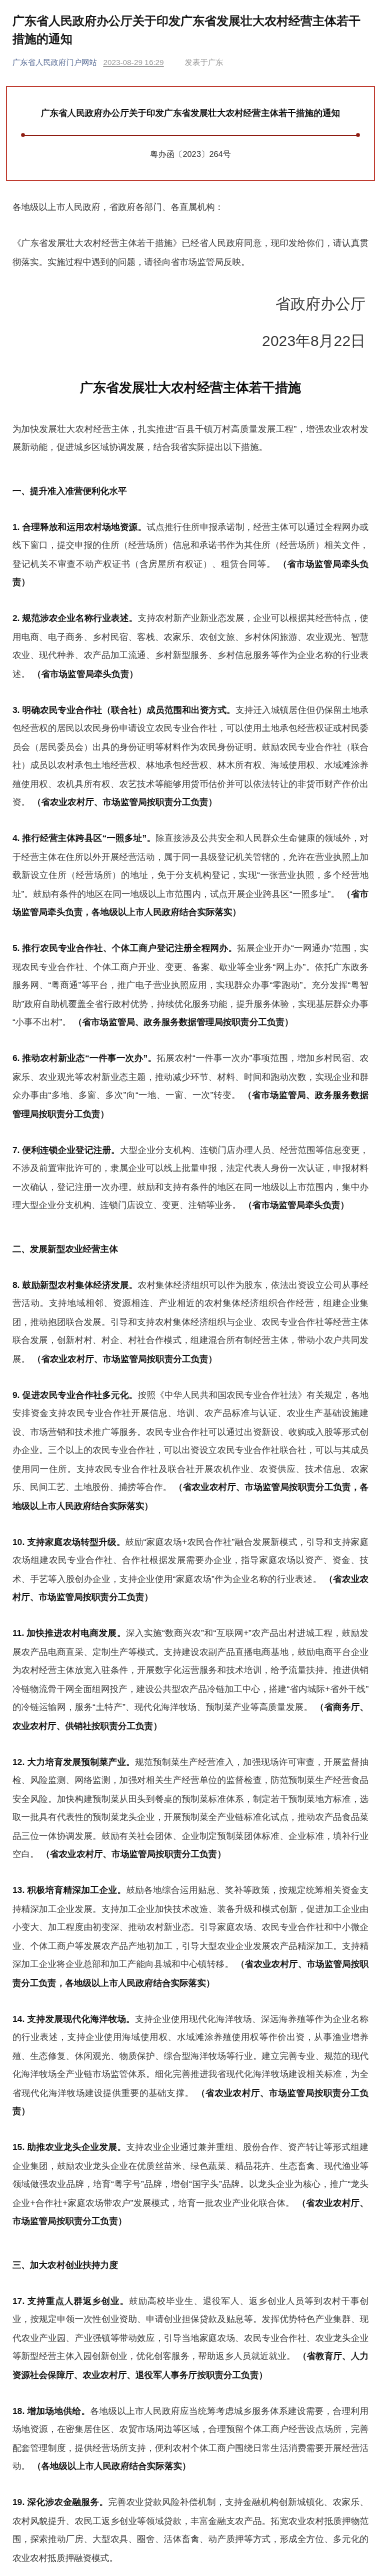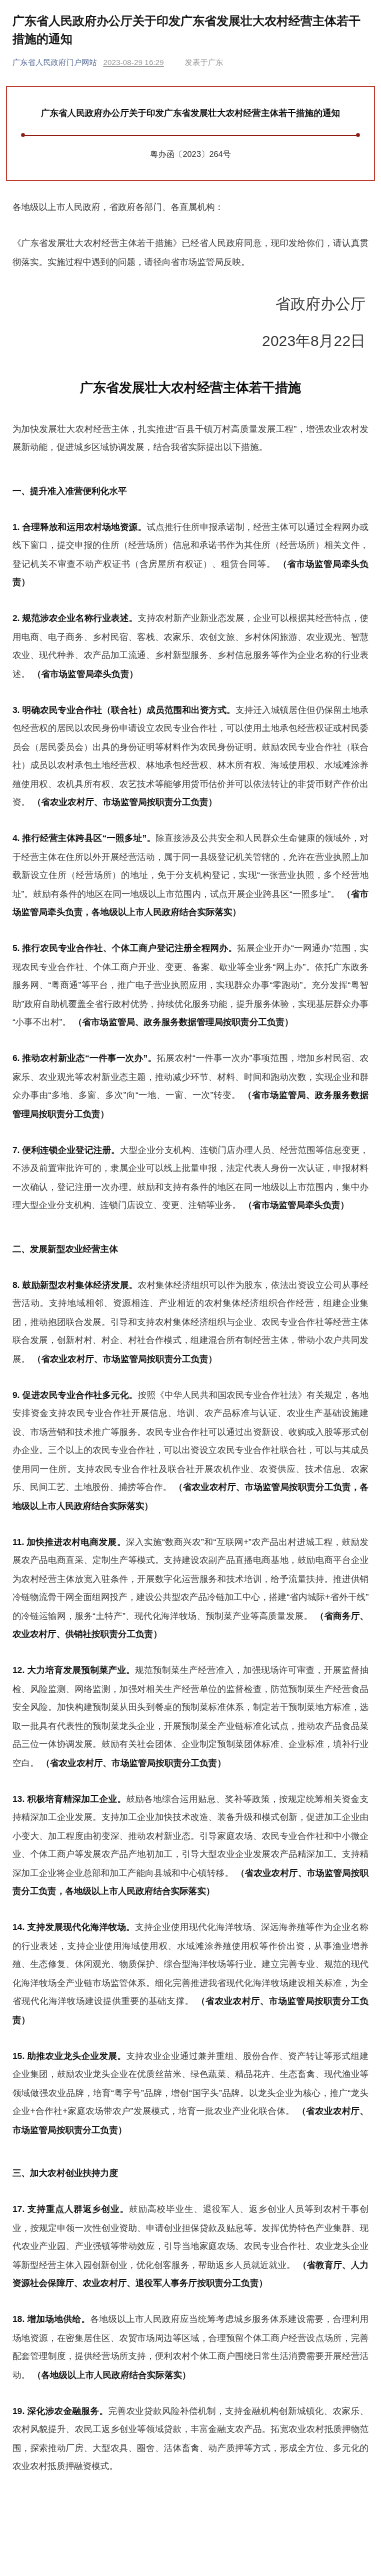--- a/index.html
+++ b/index.html
@@ -53,20 +53,21 @@
       <p class="para"><span class="lead">1. 合理释放和运用农村场地资源。</span><span>试点推行住所申报承诺制，经营主体可以通过全程网办或线下窗口，提交申报的住所（经营场所）信息和承诺书作为其住所（经营场所）相关文件，登记机关不审查不动产权证书（含房屋所有权证）、租赁合同等。</span><span class="duty">&nbsp;（省市场监管局牵头负责）</span></p>
       <p class="para"><span class="lead">2. 规范涉农企业名称行业表述。</span><span>支持农村新产业新业态发展，企业可以根据其经营特点，使用电商、电子商务、乡村民宿、客栈、农家乐、农创文旅、乡村休闲旅游、农业观光、智慧农业、现代种养、农产品加工流通、乡村新型服务、乡村信息服务等作为企业名称的行业表述。</span><span class="duty">&nbsp;（省市场监管局牵头负责）</span></p>
       <p class="para"><span class="lead">3. 明确农民专业合作社（联合社）成员范围和出资方式。</span><span>支持迁入城镇居住但仍保留土地承包经营权的居民以农民身份申请设立农民专业合作社，可以使用土地承包经营权证或村民委员会（居民委员会）出具的身份证明等材料作为农民身份证明。鼓励农民专业合作社（联合社）成员以农村承包土地经营权、林地承包经营权、林木所有权、海域使用权、水域滩涂养殖使用权、农机具所有权、农艺技术等能够用货币估价并可以依法转让的非货币财产作价出资。</span><span class="duty">&nbsp;（省农业农村厅、市场监管局按职责分工负责）</span></p>
       <p class="para"><span class="lead">4. 推行经营主体跨县区“一照多址”。</span><span>除直接涉及公共安全和人民群众生命健康的领域外，对于经营主体在住所以外开展经营活动，属于同一县级登记机关管辖的，允许在营业执照上加载新设立住所（经营场所）的地址，免于分支机构登记，实现“一张营业执照，多个经营地址”。鼓励有条件的地区在同一地级以上市范围内，试点开展企业跨县区“一照多址”。</span><span class="duty">&nbsp;（省市场监管局牵头负责，各地级以上市人民政府结合实际落实）</span></p>
       <p class="para"><span class="lead">5. 推行农民专业合作社、个体工商户登记注册全程网办。</span><span>拓展企业开办“一网通办”范围，实现农民专业合作社、个体工商户开业、变更、备案、歇业等全业务“网上办”。依托广东政务服务网、“粤商通”等平台，推广电子营业执照应用，实现群众办事“零跑动”。充分发挥“粤智助”政府自助机覆盖全省行政村优势，持续优化服务功能，提升服务体验，实现基层群众办事“小事不出村”。</span><span class="duty">&nbsp;（省市场监管局、政务服务数据管理局按职责分工负责）</span></p>
       <p class="para"><span class="lead">6. 推动农村新业态“一件事一次办”。</span><span>拓展农村“一件事一次办”事项范围，增加乡村民宿、农家乐、农业观光等农村新业态主题，推动减少环节、材料、时间和跑动次数，实现企业和群众办事由“多地、多窗、多次”向“一地、一窗、一次”转变。</span><span class="duty">&nbsp;（省市场监管局、政务服务数据管理局按职责分工负责）</span></p>
       <p class="para"><span class="lead">7. 便利连锁企业登记注册。</span><span>大型企业分支机构、连锁门店办理人员、经营范围等信息变更，不涉及前置审批许可的，隶属企业可以线上批量申报，法定代表人身份一次认证，申报材料一次确认，登记注册一次办理。鼓励和支持有条件的地区在同一地级以上市范围内，集中办理大型企业分支机构、连锁门店设立、变更、注销等业务。</span><span class="duty">&nbsp;（省市场监管局牵头负责）</span></p>
       <div class="sec-heading">二、发展新型农业经营主体</div>
       <p class="para"><span class="lead">8. 鼓励新型农村集体经济发展。</span><span>农村集体经济组织可以作为股东，依法出资设立公司从事经营活动。支持地域相邻、资源相连、产业相近的农村集体经济组织合作经营，组建企业集团，推动抱团联合发展。引导和支持农村集体经济组织与企业、农民专业合作社等经营主体联合发展，创新村村、村企、村社合作模式，组建混合所有制经营主体，带动小农户共同发展。</span><span class="duty">&nbsp;（省农业农村厅、市场监管局按职责分工负责）</span></p>
       <p class="para"><span class="lead">9. 促进农民专业合作社多元化。</span><span>按照《中华人民共和国农民专业合作社法》有关规定，各地安排资金支持农民专业合作社开展信息、培训、农产品标准与认证、农业生产基础设施建设、市场营销和技术推广等服务。农民专业合作社可以通过出资新设、收购或入股等形式创办企业。三个以上的农民专业合作社，可以出资设立农民专业合作社联合社，可以与其成员使用同一住所。支持农民专业合作社及联合社开展农机作业、农资供应、技术信息、农家乐、民间工艺、土地股份、捕捞等合作。</span><span class="duty">&nbsp;（省农业农村厅、市场监管局按职责分工负责，各地级以上市人民政府结合实际落实）</span></p>
+      <p class="para"><span class="lead">10. 支持家庭农场转型升级。</span><span>鼓励“家庭农场+农民合作社”融合发展新模式，引导和支持家庭农场组建农民专业合作社、合作社根据发展需要办企业，指导家庭农场以资产、资金、技术、手艺等入股创办企业，支持企业使用“家庭农场”作为企业名称的行业表述。</span><span class="duty">&nbsp;（省农业农村厅、市场监管局按职责分工负责）</span></p>
       <p class="para"><span class="lead">11. 加快推进农村电商发展。</span><span>深入实施“数商兴农”和“互联网+”农产品出村进城工程，鼓励发展农产品电商直采、定制生产等模式。支持建设农副产品直播电商基地，鼓励电商平台企业为农村经营主体放宽入驻条件，开展数字化运营服务和技术培训，给予流量扶持。推进供销冷链物流骨干网全面组网投产，建设公共型农产品冷链加工中心，搭建“省内城际+省外干线”的冷链运输网，服务“土特产”、现代化海洋牧场、预制菜产业等高质量发展。</span><span class="duty">&nbsp;（省商务厅、农业农村厅、供销社按职责分工负责）</span></p>
       <p class="para"><span class="lead">12. 大力培育发展预制菜产业。</span><span>规范预制菜生产经营准入，加强现场许可审查，开展监督抽检、风险监测、网络监测，加强对相关生产经营单位的监督检查，防范预制菜生产经营食品安全风险。加快构建预制菜从田头到餐桌的预制菜标准体系，制定若干预制菜地方标准，选取一批具有代表性的预制菜龙头企业，开展预制菜全产业链标准化试点，推动农产品食品菜品三位一体协调发展。鼓励有关社会团体、企业制定预制菜团体标准、企业标准，填补行业空白。</span><span class="duty">&nbsp;（省农业农村厅、市场监管局按职责分工负责）</span></p>
       <p class="para"><span class="lead">13. 积极培育精深加工企业。</span><span>鼓励各地综合运用贴息、奖补等政策，按规定统筹相关资金支持精深加工企业发展。支持加工企业加快技术改造、装备升级和模式创新，促进加工企业由小变大、加工程度由初变深、推动农村新业态。引导家庭农场、农民专业合作社和中小微企业、个体工商户等发展农产品产地初加工，引导大型农业企业发展农产品精深加工。支持精深加工企业将企业总部和加工产能向县城和中心镇转移。</span><span class="duty">&nbsp;（省农业农村厅、市场监管局按职责分工负责，各地级以上市人民政府结合实际落实）</span></p>
       <p class="para"><span class="lead">14. 支持发展现代化海洋牧场。</span><span>支持企业使用现代化海洋牧场、深远海养殖等作为企业名称的行业表述，支持企业使用海域使用权、水域滩涂养殖使用权等作价出资，从事渔业增养殖、生态修复、休闲观光、物质保护、综合型海洋牧场等行业。建立完善专业、规范的现代化海洋牧场全产业链市场监管体系。细化完善推进我省现代化海洋牧场建设相关标准，为全省现代化海洋牧场建设提供重要的基础支撑。</span><span class="duty">&nbsp;（省农业农村厅、市场监管局按职责分工负责）</span></p>
       <p class="para"><span class="lead">15. 助推农业龙头企业发展。</span><span>支持农业企业通过兼并重组、股份合作、资产转让等形式组建企业集团，鼓励农业龙头企业在优质丝苗米、绿色蔬菜、精品花卉、生态畜禽、现代渔业等领域做强农业品牌，培育“粤字号”品牌，增创“国字头”品牌。以龙头企业为核心，推广“龙头企业+合作社+家庭农场带农户”发展模式，培育一批农业产业化联合体。</span><span class="duty">&nbsp;（省农业农村厅、市场监管局按职责分工负责）</span></p>
       <div class="sec-heading">三、加大农村创业扶持力度</div>
       <p class="para"><span class="lead">17. 支持重点人群返乡创业。</span><span>鼓励高校毕业生、退役军人、返乡创业人员等到农村干事创业，按规定申领一次性创业资助、申请创业担保贷款及贴息等。发挥优势特色产业集群、现代农业产业园、产业强镇等带动效应，引导当地家庭农场、农民专业合作社、农业龙头企业等新型经营主体入园创新创业，优化创客服务，帮助返乡人员就近就业。</span><span class="duty">&nbsp;（省教育厅、人力资源社会保障厅、农业农村厅、退役军人事务厅按职责分工负责）</span></p>
       <p class="para"><span class="lead">18. 增加场地供给。</span><span>各地级以上市人民政府应当统筹考虑城乡服务体系建设需要，合理利用场地资源，在密集居住区、农贸市场周边等区域，合理预留个体工商户经营设点场所，完善配套管理制度，提供经营场所支持，便利农村个体工商户围绕日常生活消费需要开展经营活动。</span><span class="duty">&nbsp;（各地级以上市人民政府结合实际落实）</span></p>
       <p class="para"><span class="lead">19. 深化涉农金融服务。</span><span>完善农业贷款风险补偿机制，支持金融机构创新城镇化、农家乐、农村风貌提升、农民工返乡创业等领域贷款，丰富金融支农产品。拓宽农业农村抵质押物范围，探索推动厂房、大型农具、圈舍、活体畜禽、动产质押等方式，形成全方位、多元化的农业农村抵质押融资模式。</span></p>
     </div>

